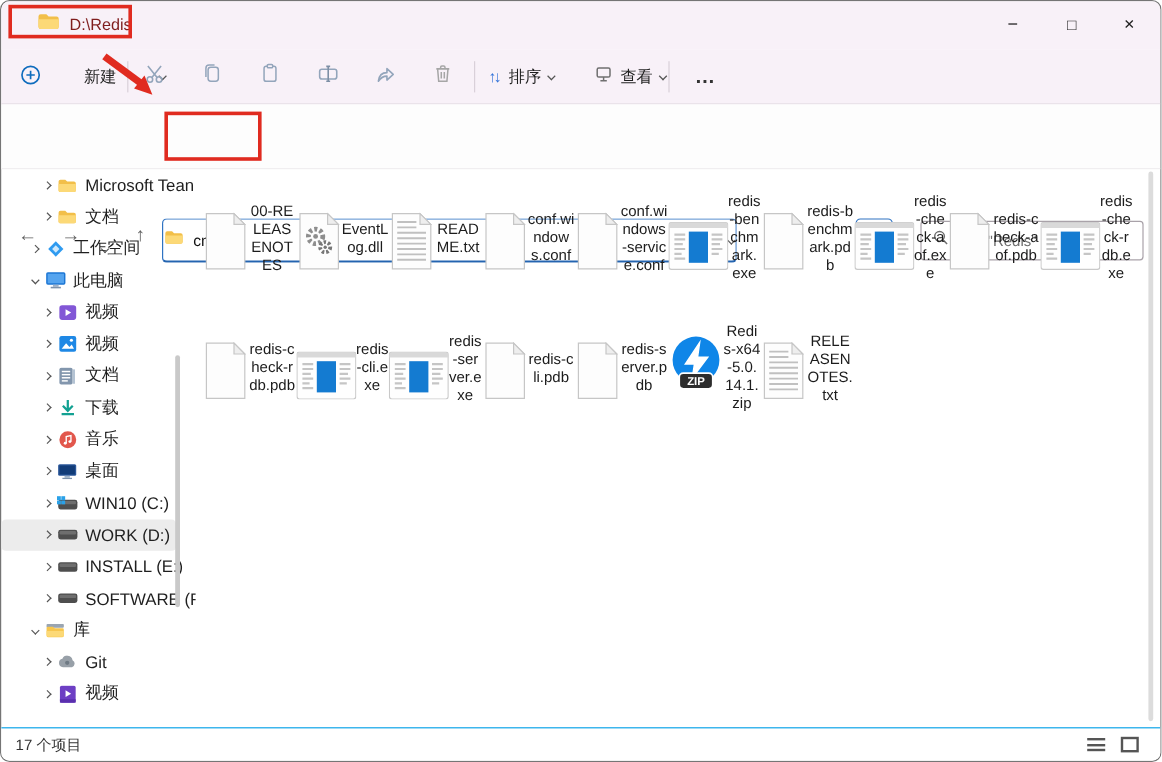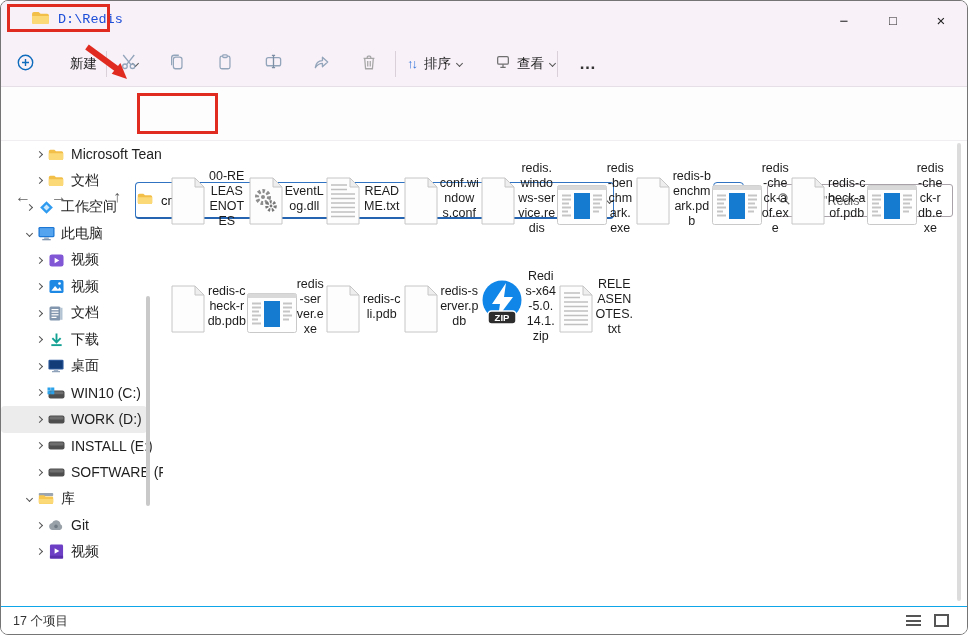--- a/index.html
+++ b/index.html
@@ -4,21 +4,21 @@
 <style>
   * { margin:0; padding:0; box-sizing:border-box; }
   html,body { background:#fff; }
   body { font-family:"Liberation Sans","DejaVu Sans",sans-serif; }
   .window { position:relative; width:968px; height:635px; background:#fff;
             border:1px solid #757575; border-radius:8px; overflow:hidden; }
 
   
   .titlebar { position:absolute; top:0; left:0; right:0; height:40px; background:#f8f1f8; }
   .title-group { position:absolute; left:30px; top:9px; display:flex; align-items:center; gap:8px; }
-  .title-text { font-size:13.5px; color:#1d4ed8;font-family:Liberation Mono, monospace; }
+  .title-text { font-size:13.5px; color:#7f1d1d; }
   .win-btn { position:absolute; top:0; width:46px; height:40px; line-height:40px; text-align:center;
              font-size:15px; color:#222; cursor:default; }
   .win-btn.min { left:820px; } .win-btn.max { left:869px; font-size:13px; } .win-btn.close { left:917px; }
 
   
   .toolbar { position:absolute; top:40px; left:0; right:0; height:46px; background:#f8f1f8;
              border-bottom:1px solid #e7dfe7; }
   .tb-sep { position:absolute; top:10px; width:1px; height:26px; background:#d9d0d9; }
   .tb-btn { position:absolute; top:0; height:45px; display:flex; align-items:center; gap:6px;
             font-size:13.5px; color:#1f1f1f; }
@@ -292,20 +292,34 @@
               <path d="M2.5 14 h11"></path>
             </svg>
           </span>
           <span>下载</span>
         </div>
         <div class="sb-item lvl2">
           <span class="chevwrap">
             <span class="chev sm right"></span>
           </span>
           <span class="sb-icon">
+            <svg width="15" height="15" viewBox="0 0 16 16">
+              <circle cx="8" cy="8" r="7.5" fill="#e2574c"></circle>
+              <path d="M6.6 11 V5.2 l4.2-1 v5.4" stroke="#fff" stroke-width="1.2" fill="none"></path>
+              <circle cx="5.7" cy="11" r="1.3" fill="#fff"></circle>
+              <circle cx="9.9" cy="9.6" r="1.3" fill="#fff"></circle>
+            </svg>
+          </span>
+          <span>音乐</span>
+        </div>
+        <div class="sb-item lvl2">
+          <span class="chevwrap">
+            <span class="chev sm right"></span>
+          </span>
+          <span class="sb-icon">
             <svg width="16" height="14" viewBox="0 0 18 15">
               <rect x="0.5" y="0.5" width="17" height="11" rx="1.5" fill="#2b579a"></rect>
               <rect x="1.8" y="1.8" width="14.4" height="8.4" fill="#123c78"></rect>
               <rect x="6.5" y="11.5" width="5" height="1.8" fill="#9fb2c8"></rect>
               <rect x="4.5" y="13.3" width="9" height="1.2" fill="#7e93ad"></rect>
             </svg>
           </span>
           <span>桌面</span>
         </div>
         <div class="sb-item lvl2">
@@ -446,21 +460,21 @@
         </div>
         <div class="flabel">conf.windows.conf</div>
       </div>
       <div class="fcell">
         <div class="ficon">
           <svg width="38" height="48" viewBox="0 0 38 48">
             <path d="M3 1 h23 l9 9 v37 H3 z" fill="#fdfdfd" stroke="#c6c6c6"></path>
             <path d="M26 1 l9 9 h-9 z" fill="#eeeeee" stroke="#c6c6c6"></path>
           </svg>
         </div>
-        <div class="flabel">redis.windows-service.redis</div>
+        <div class="flabel">conf.windows-service.conf</div>
       </div>
       <div class="fcell">
         <div class="ficon">
           <svg width="50" height="40" viewBox="0 0 50 40">
             <rect x="0.5" y="0.5" width="49" height="39" rx="2" fill="#fefefe" stroke="#c9c9c9"></rect>
             <path d="M0.5 2.5 a2 2 0 0 1 2-2 h45 a2 2 0 0 1 2 2 v2.5 H0.5 z" fill="#d9d9d9"></path>
             <g stroke="#c5c5c5" stroke-width="1.8">
               <path d="M5 10.5 h9 M5 14.5 h9 M5 18.5 h7 M5 22.5 h9 M5 26.5 h6 M5 30.5 h9"></path>
               <path d="M36 10.5 h9 M36 14.5 h9 M36 18.5 h7 M36 22.5 h9 M36 26.5 h6"></path>
             </g>
@@ -529,20 +543,34 @@
           <svg width="50" height="40" viewBox="0 0 50 40">
             <rect x="0.5" y="0.5" width="49" height="39" rx="2" fill="#fefefe" stroke="#c9c9c9"></rect>
             <path d="M0.5 2.5 a2 2 0 0 1 2-2 h45 a2 2 0 0 1 2 2 v2.5 H0.5 z" fill="#d9d9d9"></path>
             <g stroke="#c5c5c5" stroke-width="1.8">
               <path d="M5 10.5 h9 M5 14.5 h9 M5 18.5 h7 M5 22.5 h9 M5 26.5 h6 M5 30.5 h9"></path>
               <path d="M36 10.5 h9 M36 14.5 h9 M36 18.5 h7 M36 22.5 h9 M36 26.5 h6"></path>
             </g>
             <rect x="17" y="8" width="16" height="26" fill="#147bd1"></rect>
           </svg>
         </div>
+        <div class="flabel">redis-cli.exe</div>
+      </div>
+      <div class="fcell">
+        <div class="ficon">
+          <svg width="50" height="40" viewBox="0 0 50 40">
+            <rect x="0.5" y="0.5" width="49" height="39" rx="2" fill="#fefefe" stroke="#c9c9c9"></rect>
+            <path d="M0.5 2.5 a2 2 0 0 1 2-2 h45 a2 2 0 0 1 2 2 v2.5 H0.5 z" fill="#d9d9d9"></path>
+            <g stroke="#c5c5c5" stroke-width="1.8">
+              <path d="M5 10.5 h9 M5 14.5 h9 M5 18.5 h7 M5 22.5 h9 M5 26.5 h6 M5 30.5 h9"></path>
+              <path d="M36 10.5 h9 M36 14.5 h9 M36 18.5 h7 M36 22.5 h9 M36 26.5 h6"></path>
+            </g>
+            <rect x="17" y="8" width="16" height="26" fill="#147bd1"></rect>
+          </svg>
+        </div>
         <div class="flabel">redis-server.exe</div>
       </div>
       <div class="fcell">
         <div class="ficon">
           <svg width="38" height="48" viewBox="0 0 38 48">
             <path d="M3 1 h23 l9 9 v37 H3 z" fill="#fdfdfd" stroke="#c6c6c6"></path>
             <path d="M26 1 l9 9 h-9 z" fill="#eeeeee" stroke="#c6c6c6"></path>
           </svg>
         </div>
         <div class="flabel">redis-cli.pdb</div>

